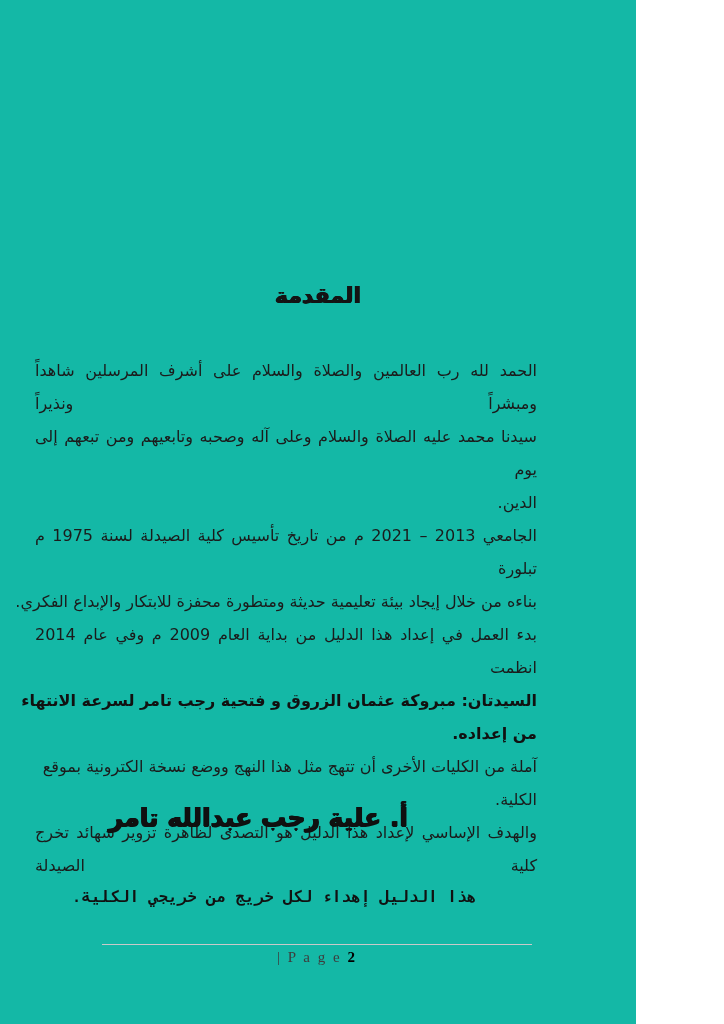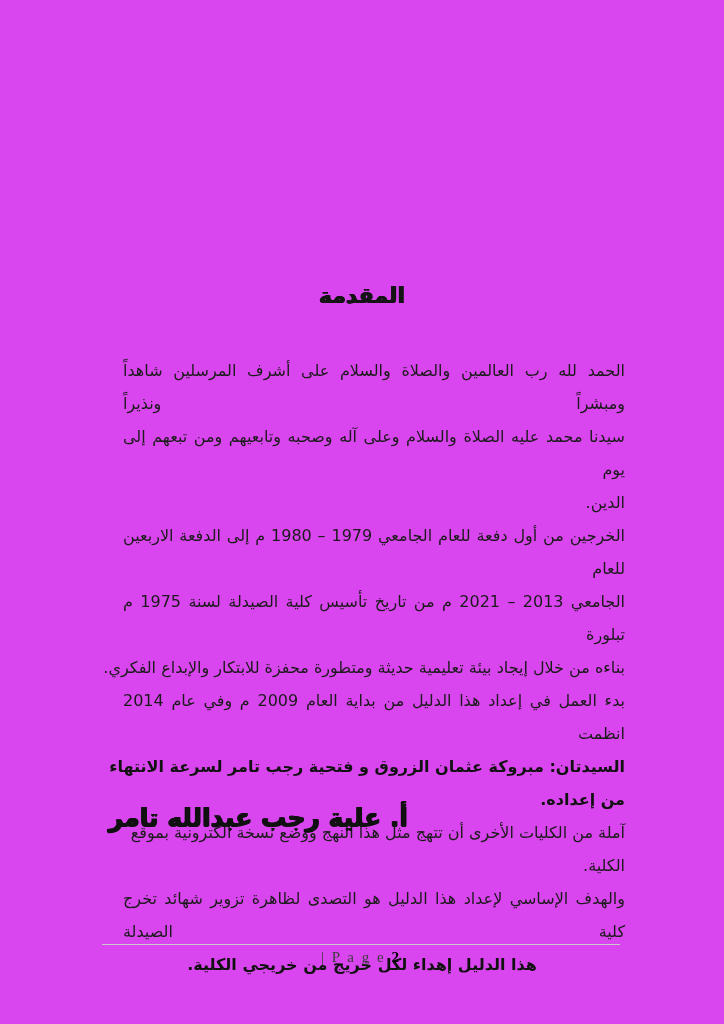--- a/index.html
+++ b/index.html
@@ -2,23 +2,23 @@
 <html lang="ar"><head>
 <meta charset="utf-8">
 <style>
   html, body {
     margin: 0;
     padding: 0;
     background: #ffffff;
   }
   .page {
     position: relative;
-    width: 724px;
+    width: 636px;
     height: 1024px;
-    background: #d946ef;
+    background: #14b8a6;
     overflow: hidden;
     font-family: "DejaVu Sans", sans-serif;
     color: #1b1b1b;
   }
   .doc-title {
     position: absolute;
     top: 283px;
     left: 0;
     right: 0;
     margin: 0;
@@ -45,20 +45,21 @@
     min-height: 33px;
   }
   .line.justify {
     text-align: justify;
     text-align-last: justify;
     margin-left: 24px;
   }
   .line.center {
     text-align: right;
     text-align-last: center;
+    font-family: Liberation Mono, monospace;
   }
   .line.bold {
     font-weight: bold;
     color: #111111;
   }
   .signature {
     position: absolute;
     top: 803px;
     left: 122px;
     width: 286px;
@@ -95,21 +96,20 @@
 <body>
 
 <div class="page">
 
   <h1 class="doc-title">المقدمة</h1>
 
   <div class="body-text" id="paragraphs-container">
       <div class="line justify">الحمد لله رب العالمين والصلاة والسلام على أشرف المرسلين شاهداً ومبشراً ونذيراً</div>
       <div class="line justify">سيدنا محمد عليه الصلاة والسلام وعلى آله وصحبه وتابعيهم ومن تبعهم إلى يوم</div>
       <div class="line">الدين.</div>
-      <div class="line justify">الخرجين من أول دفعة للعام الجامعي 1979 – 1980 م إلى الدفعة الاربعين للعام</div>
       <div class="line justify">الجامعي 2013 – 2021 م من تاريخ تأسيس كلية الصيدلة لسنة 1975 م تبلورة</div>
       <div class="line">بناءه من خلال إيجاد بيئة تعليمية حديثة ومتطورة محفزة للابتكار والإبداع الفكري.</div>
       <div class="line justify">بدء العمل في إعداد هذا الدليل من بداية العام 2009 م وفي عام 2014 انظمت</div>
       <div class="line bold">السيدتان: مبروكة عثمان الزروق و فتحية رجب تامر لسرعة الانتهاء من إعداده.</div>
       <div class="line">آملة من الكليات الأخرى أن تتهج مثل هذا النهج ووضع نسخة الكترونية بموقع الكلية.</div>
       <div class="line justify">والهدف الإساسي لإعداد هذا الدليل هو التصدى لظاهرة تزوير شهائد تخرج كلية الصيدلة</div>
       <div class="line bold center">هذا الدليل إهداء لكل خريج من خريجي الكلية.</div>
     </div>
 
   <div class="signature">أ. علية رجب عبدالله تامر</div>

